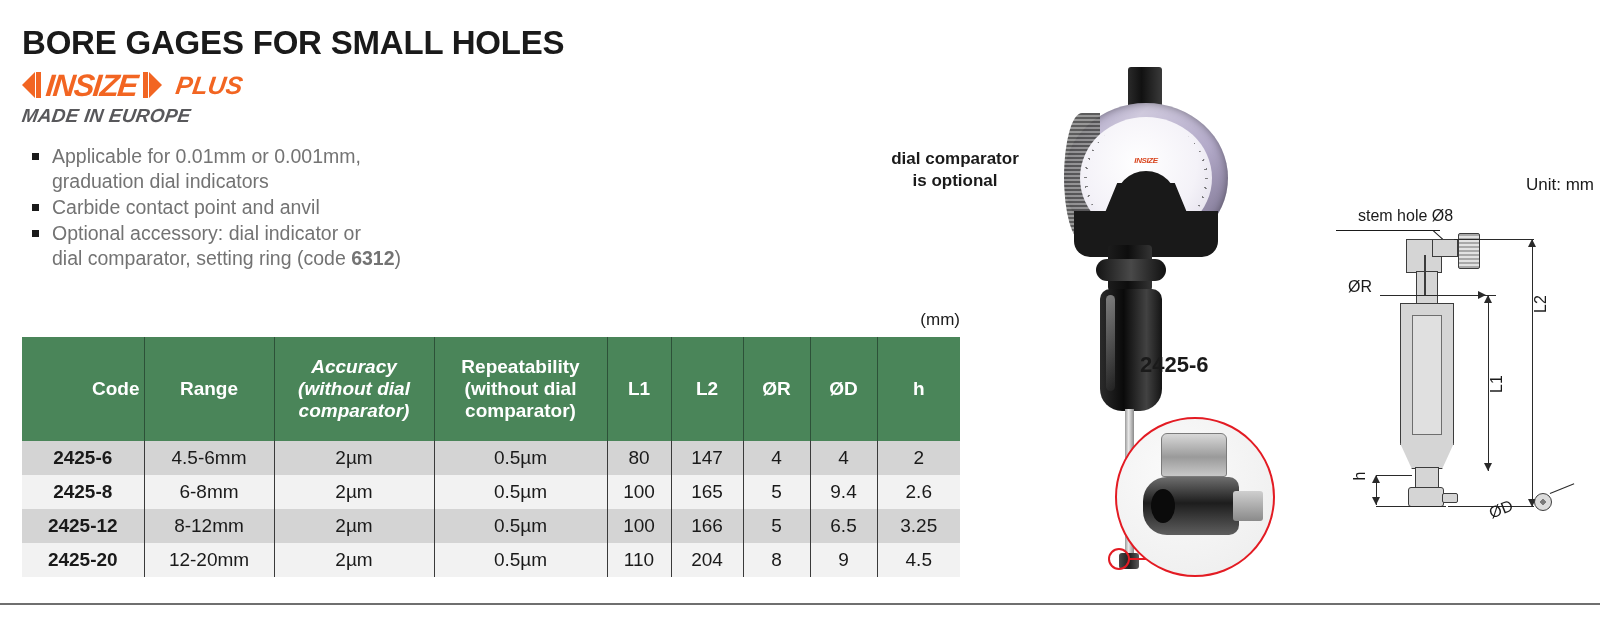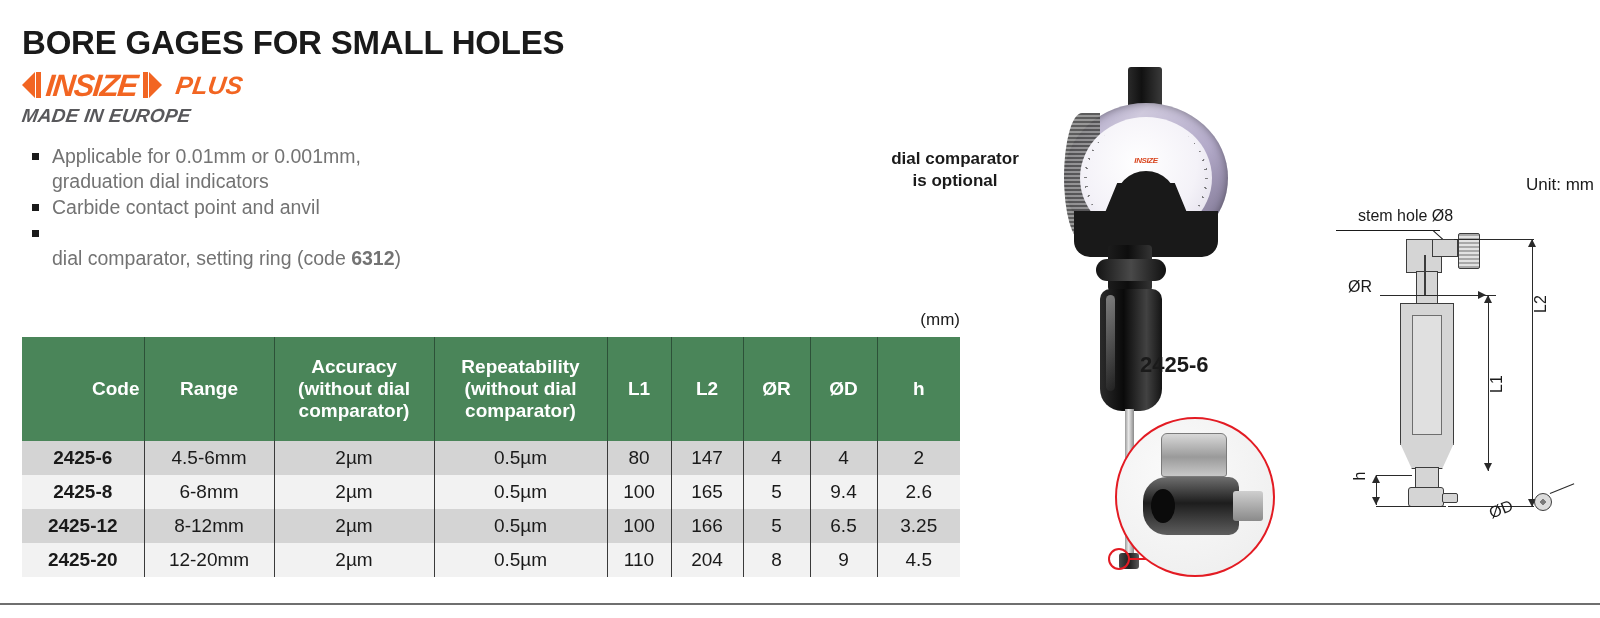--- a/index.html
+++ b/index.html
@@ -115,21 +115,21 @@
     border-right: 1.5px solid #3a3a3a;
     color: #1a1a1a;
     white-space: nowrap;
   }
   #spec-table td:last-child { border-right: none; }
   #spec-table tbody tr:nth-child(odd)  { background: #d4d4d4; }
   #spec-table tbody tr:nth-child(even) { background: #f2f2f2; }
   #spec-table td.code-cell { font-weight: bold; }
   .col-code  { width: 122px; text-align: right; }
   .col-range { width: 130px; }
-  .col-acc   { width: 160px; }
+  .col-acc   { width: 160px; font-style: italic; }
   .col-rep   { width: 173px; }
   .col-l1    { width:  64px; }
   .col-l2    { width:  72px; }
   .col-or    { width:  67px; }
   .col-od    { width:  67px; }
   .col-h     { width:  83px; }
 
   
   #photo-panel { position: absolute; left: 860px; top: 45px; width: 420px; height: 540px; }
 
@@ -401,21 +401,21 @@
       <span class="bullet-sq"></span>
       <span>Applicable for 0.01mm or 0.001mm,</span><br>
       <span>graduation dial indicators</span>
     </li>
     <li>
       <span class="bullet-sq"></span>
       <span>Carbide contact point and anvil</span>
     </li>
     <li>
       <span class="bullet-sq"></span>
-      <br>
+      <span>Optional accessory: dial indicator or</span><br>
       <span>dial comparator, setting ring (code </span><b>6312</b><span>)</span>
     </li>
   </ul>
 
   <div id="table-unit">(mm)</div>
 
   <table id="spec-table">
     <thead>
       <tr>
         <th class="col-code">Code</th>

